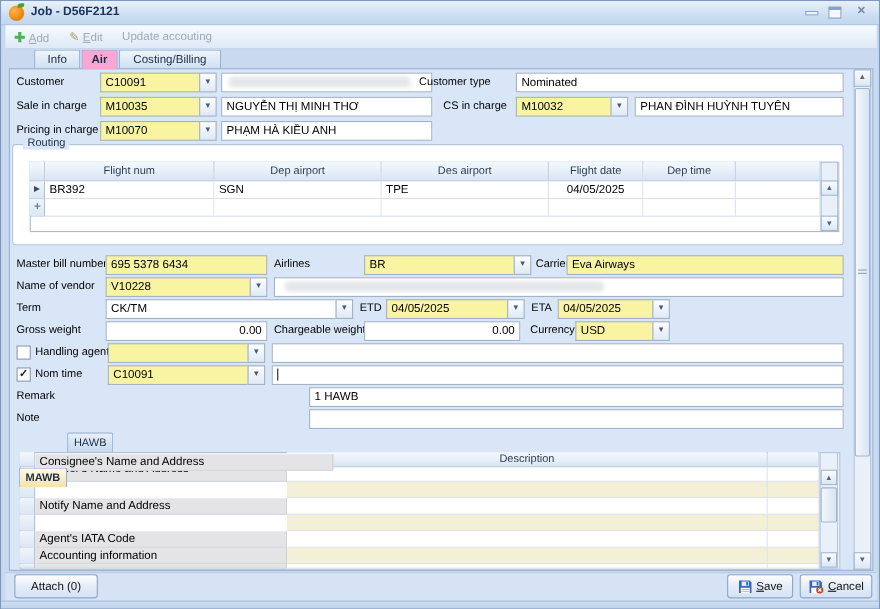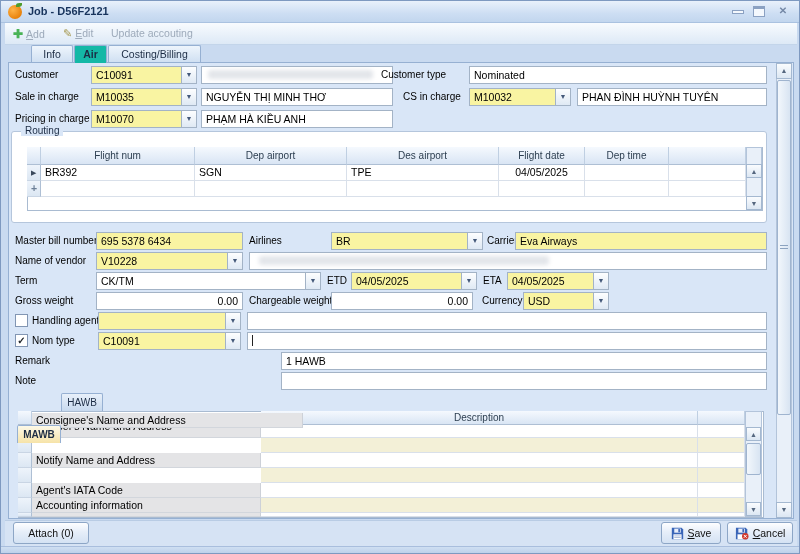--- a/index.html
+++ b/index.html
@@ -22,21 +22,21 @@
   .toolbar{left:4px;top:22px;width:792px;height:22px;background:linear-gradient(#f8fbfe,#dde9f6);
     border-bottom:1px solid #c3d5ea;}
   .tool-item{top:4px;height:15px;font-size:10.5px;color:#9daaba;white-space:nowrap;}
   .tool-item .u{text-decoration:underline;}
   .plus-icon{color:#49b356;font-weight:bold;font-size:12px;margin-right:3px;}
   .pencil-icon{color:#a89b55;font-size:11px;margin-right:3px;}
   
   .tab{top:44px;height:17px;font-size:10.5px;color:#1c2c44;text-align:center;line-height:16px;
     background:linear-gradient(#eef5fc,#d0e0f2);border:1px solid #96b0d2;border-bottom:none;
     border-radius:2px 2px 0 0;}
-  .tab.active{top:44px;height:18px;background:#14b8a6;font-weight:bold;z-index:5;}
+  .tab.active{top:44px;height:18px;background:#f9a8d4;font-weight:bold;z-index:5;}
   
   .panel{left:7px;top:61px;width:786px;height:457px;background:#d9e6f7;border:1px solid #96b0d2;}
   
   .lbl{font-size:10px;color:#000;white-space:nowrap;}
   .fld{height:18px;background:#fff;border:1px solid #a3b3c6;font-size:10.5px;color:#000;
     padding:2px 4px;line-height:13px;white-space:nowrap;overflow:hidden;}
   .yellow{background:#f9f4a2;}
   .num{text-align:right;}
   .combo{height:18px;display:flex;}
   .combo .ctext{flex:1;background:#fff;border:1px solid #a3b3c6;border-right:none;font-size:10.5px;
@@ -215,21 +215,21 @@
 
   <div class="abs checkbox" style="left:14px;top:313px"></div>
   <div class="abs lbl" style="left:31px;top:314px">Handling agent</div>
   <div class="abs combo ycombo" style="left:97px;top:311px;width:143px">
     <span class="ctext"></span>
     <button class="dbtn">▼</button>
   </div>
   <div class="abs fld" style="left:246px;top:311px;width:520px"></div>
 
   <div class="abs checkbox" style="left:14px;top:333px"><span>✓</span></div>
-  <div class="abs lbl" style="left:31px;top:334px">Nom type</div>
+  <div class="abs lbl" style="left:31px;top:334px">Nom time</div>
   <div class="abs combo ycombo" style="left:97px;top:331px;width:143px">
     <span class="ctext">C10091</span>
     <button class="dbtn">▼</button>
   </div>
   <div class="abs fld" style="left:246px;top:331px;width:520px"></div>
   <div class="abs caret" style="left:251px;top:334px"></div>
 
   <div class="abs lbl" style="left:14px;top:354px">Remark</div>
   <div class="abs fld" style="left:280px;top:351px;width:486px">1 HAWB</div>
   <div class="abs lbl" style="left:14px;top:374px">Note</div>

